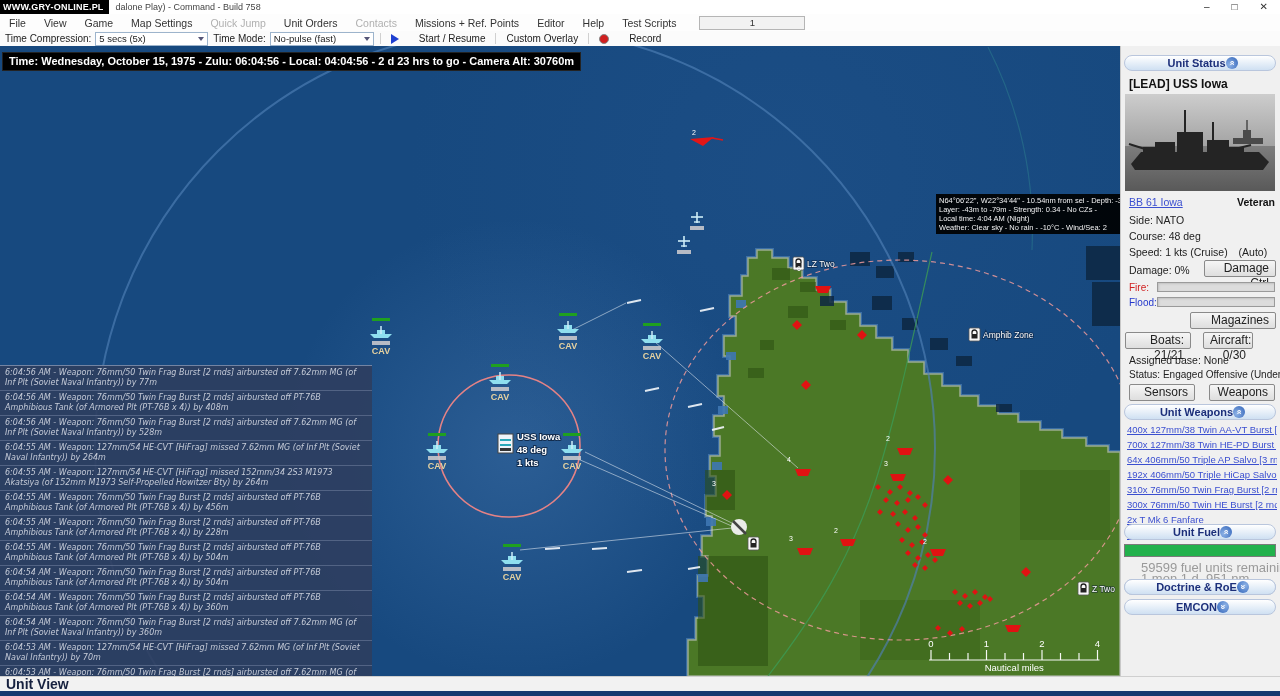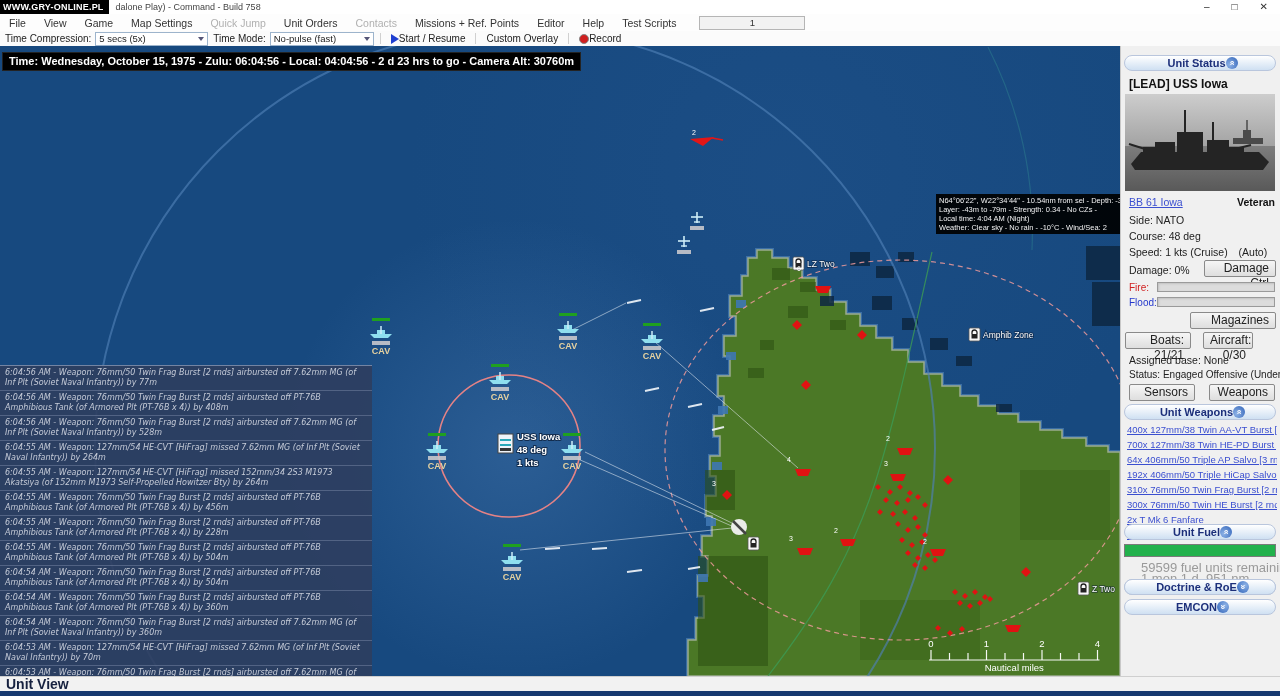--- a/index.html
+++ b/index.html
@@ -20,21 +20,21 @@
   #script-count{width:104px;height:12px;border:1px solid #b5b5b5;background:#f2f2f2;margin-left:14px;
                 text-align:center;font-size:9.5px;line-height:12px;color:#333;}
   #toolbar{position:absolute;left:0;top:31px;width:1280px;height:15px;background:#fbfbfb;
            border-bottom:1px solid #d8d8d8;display:flex;align-items:center;font-size:10px;color:#222;}
   .tb-label{margin:0 4px 0 5px;white-space:nowrap;}
   .tb-select{height:12px;min-width:96px;border:1px solid #9db4cc;background:#fff;display:flex;
              align-items:center;justify-content:space-between;padding:0 3px;font-size:9.5px;color:#222;}
   .tb-select .arr{width:0;height:0;border-left:3.5px solid transparent;border-right:3.5px solid transparent;
                   border-top:4px solid #557;}
   .tb-sep{width:1px;height:11px;background:#d0d0d0;margin:0 6px;}
-  .tb-btn{display:flex;align-items:center;gap:0;padding:0 4px;white-space:nowrap;}
+  .tb-btn{display:flex;align-items:center;gap:20px;padding:0 4px;white-space:nowrap;}
   .play-tri{width:0;height:0;border-top:5px solid transparent;border-bottom:5px solid transparent;
             border-left:8px solid #1e3fd0;}
   .rec-dot{width:8px;height:8px;border-radius:50%;background:#d02020;border:1px solid #888;}
   
   #map{position:absolute;left:0;top:46px;width:1120px;height:630px;overflow:hidden;
        background:#17497f;}
   #map-light{position:absolute;inset:0;
        background:radial-gradient(circle 330px at 46% 64%,rgba(98,148,205,.28),rgba(98,148,205,0) 70%),
                   radial-gradient(circle 500px at 70% 20%,rgba(40,90,150,.25),rgba(40,90,150,0) 75%);}
   #map svg{position:absolute;left:0;top:0;}

